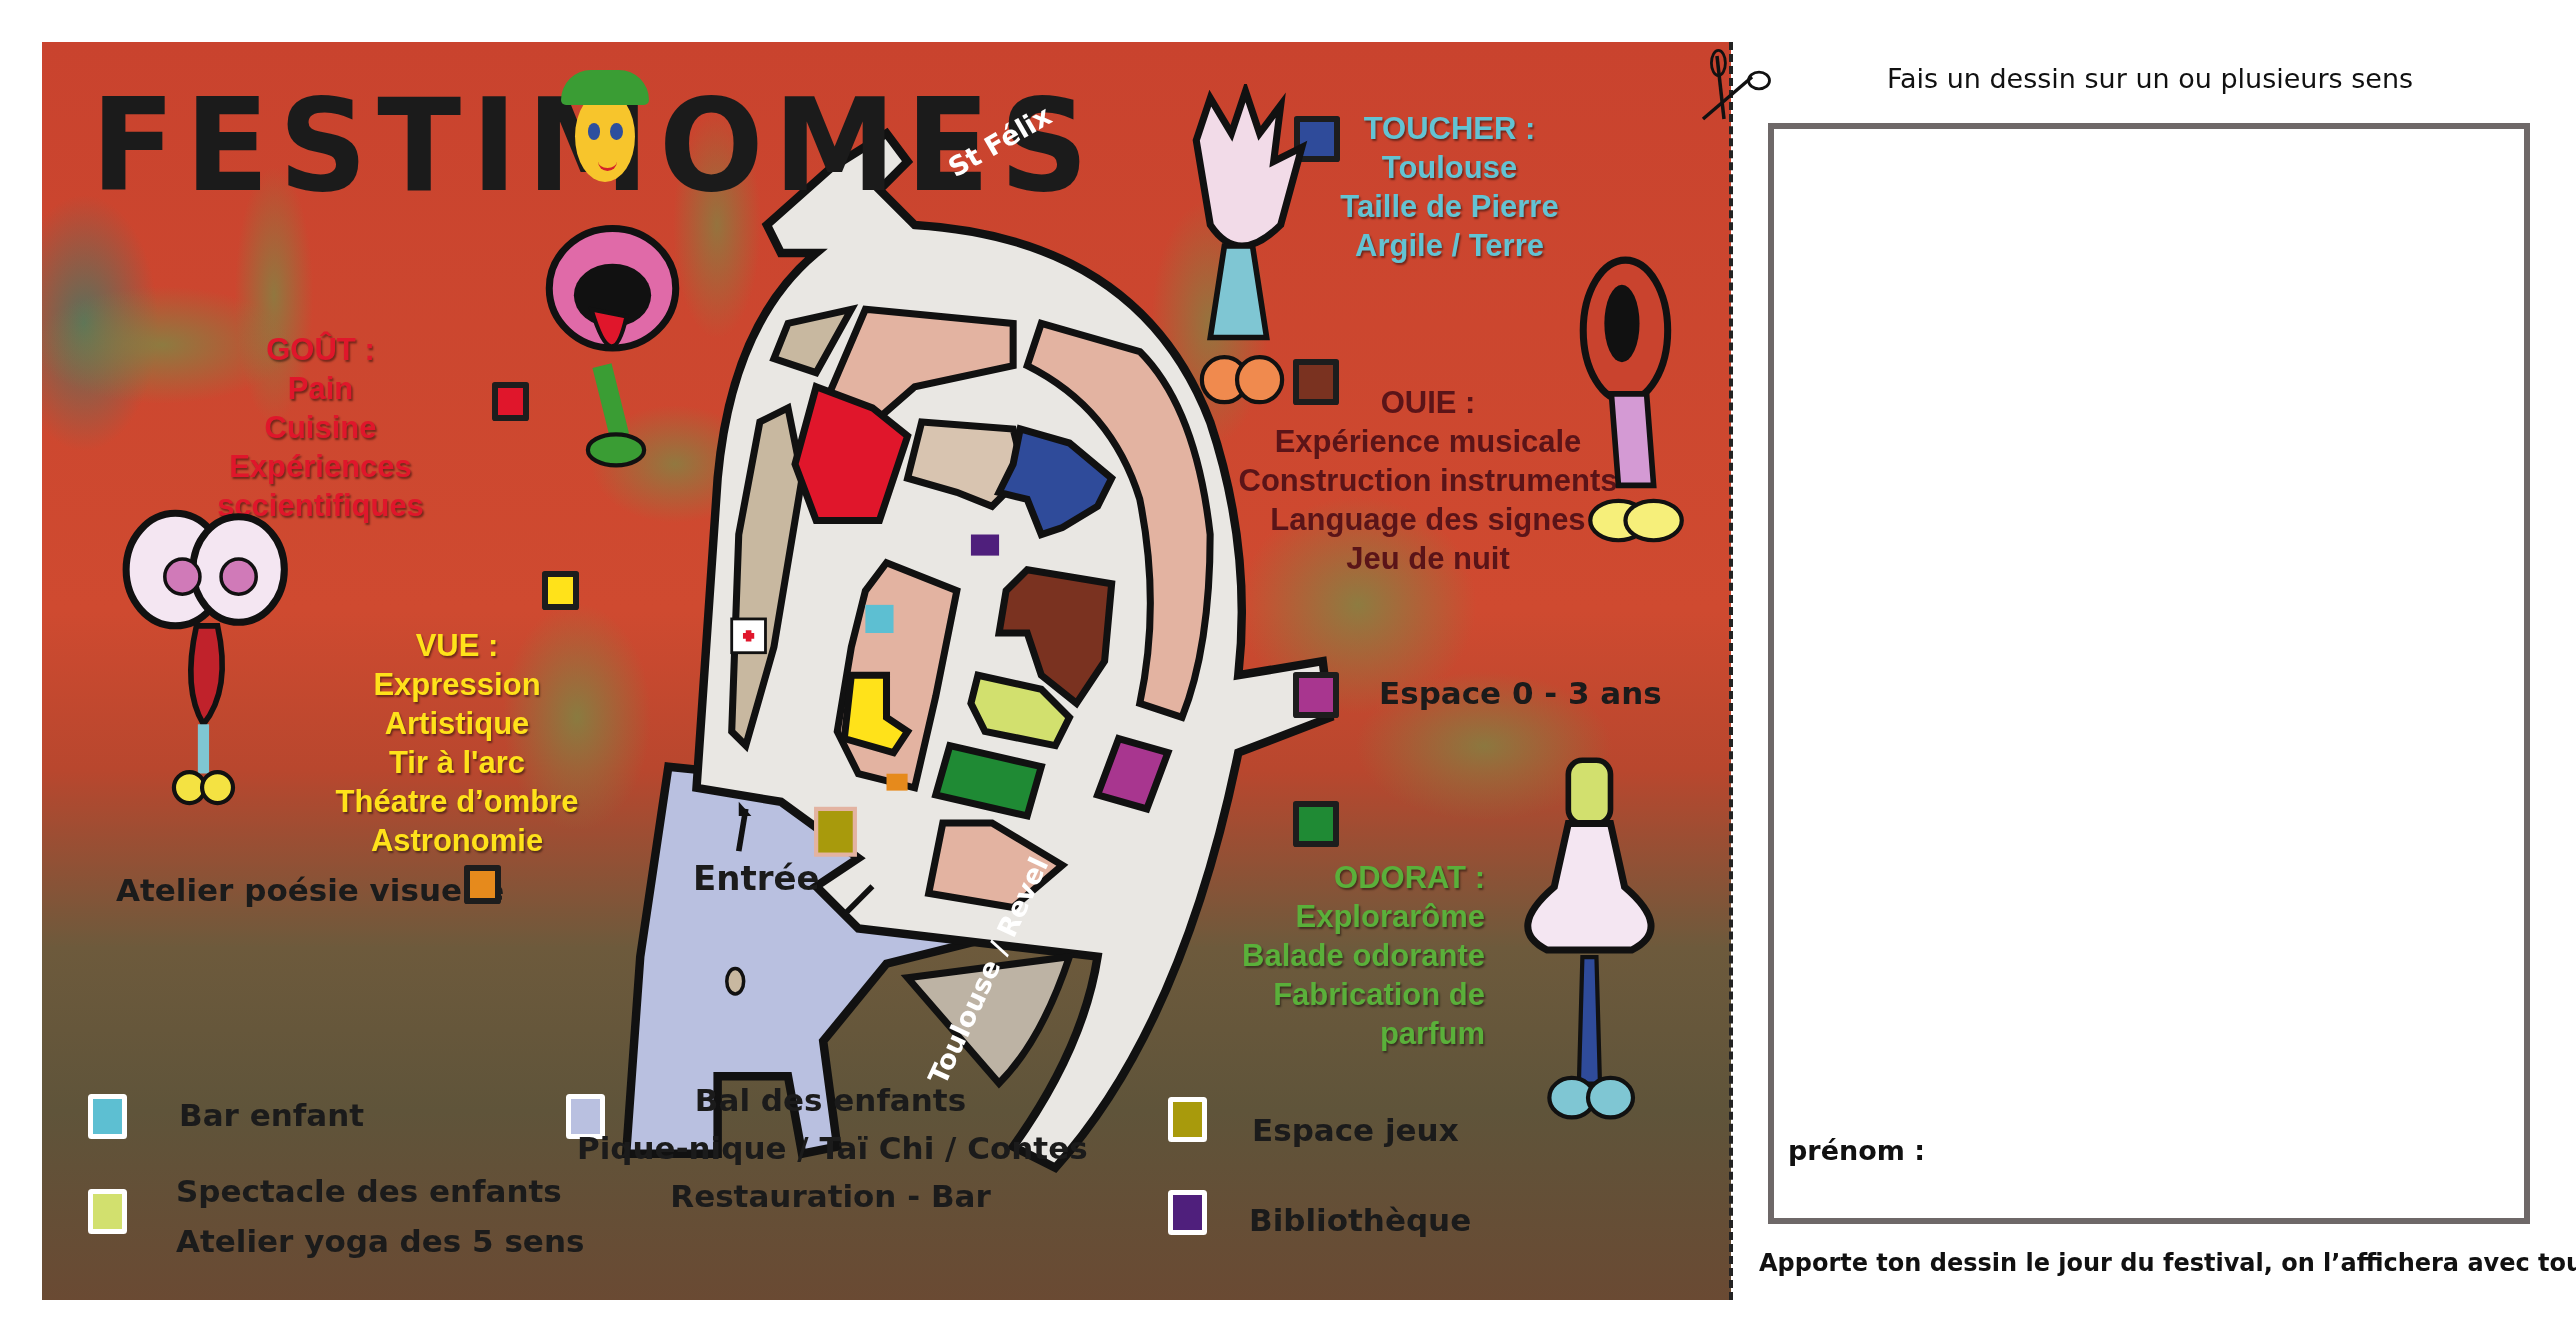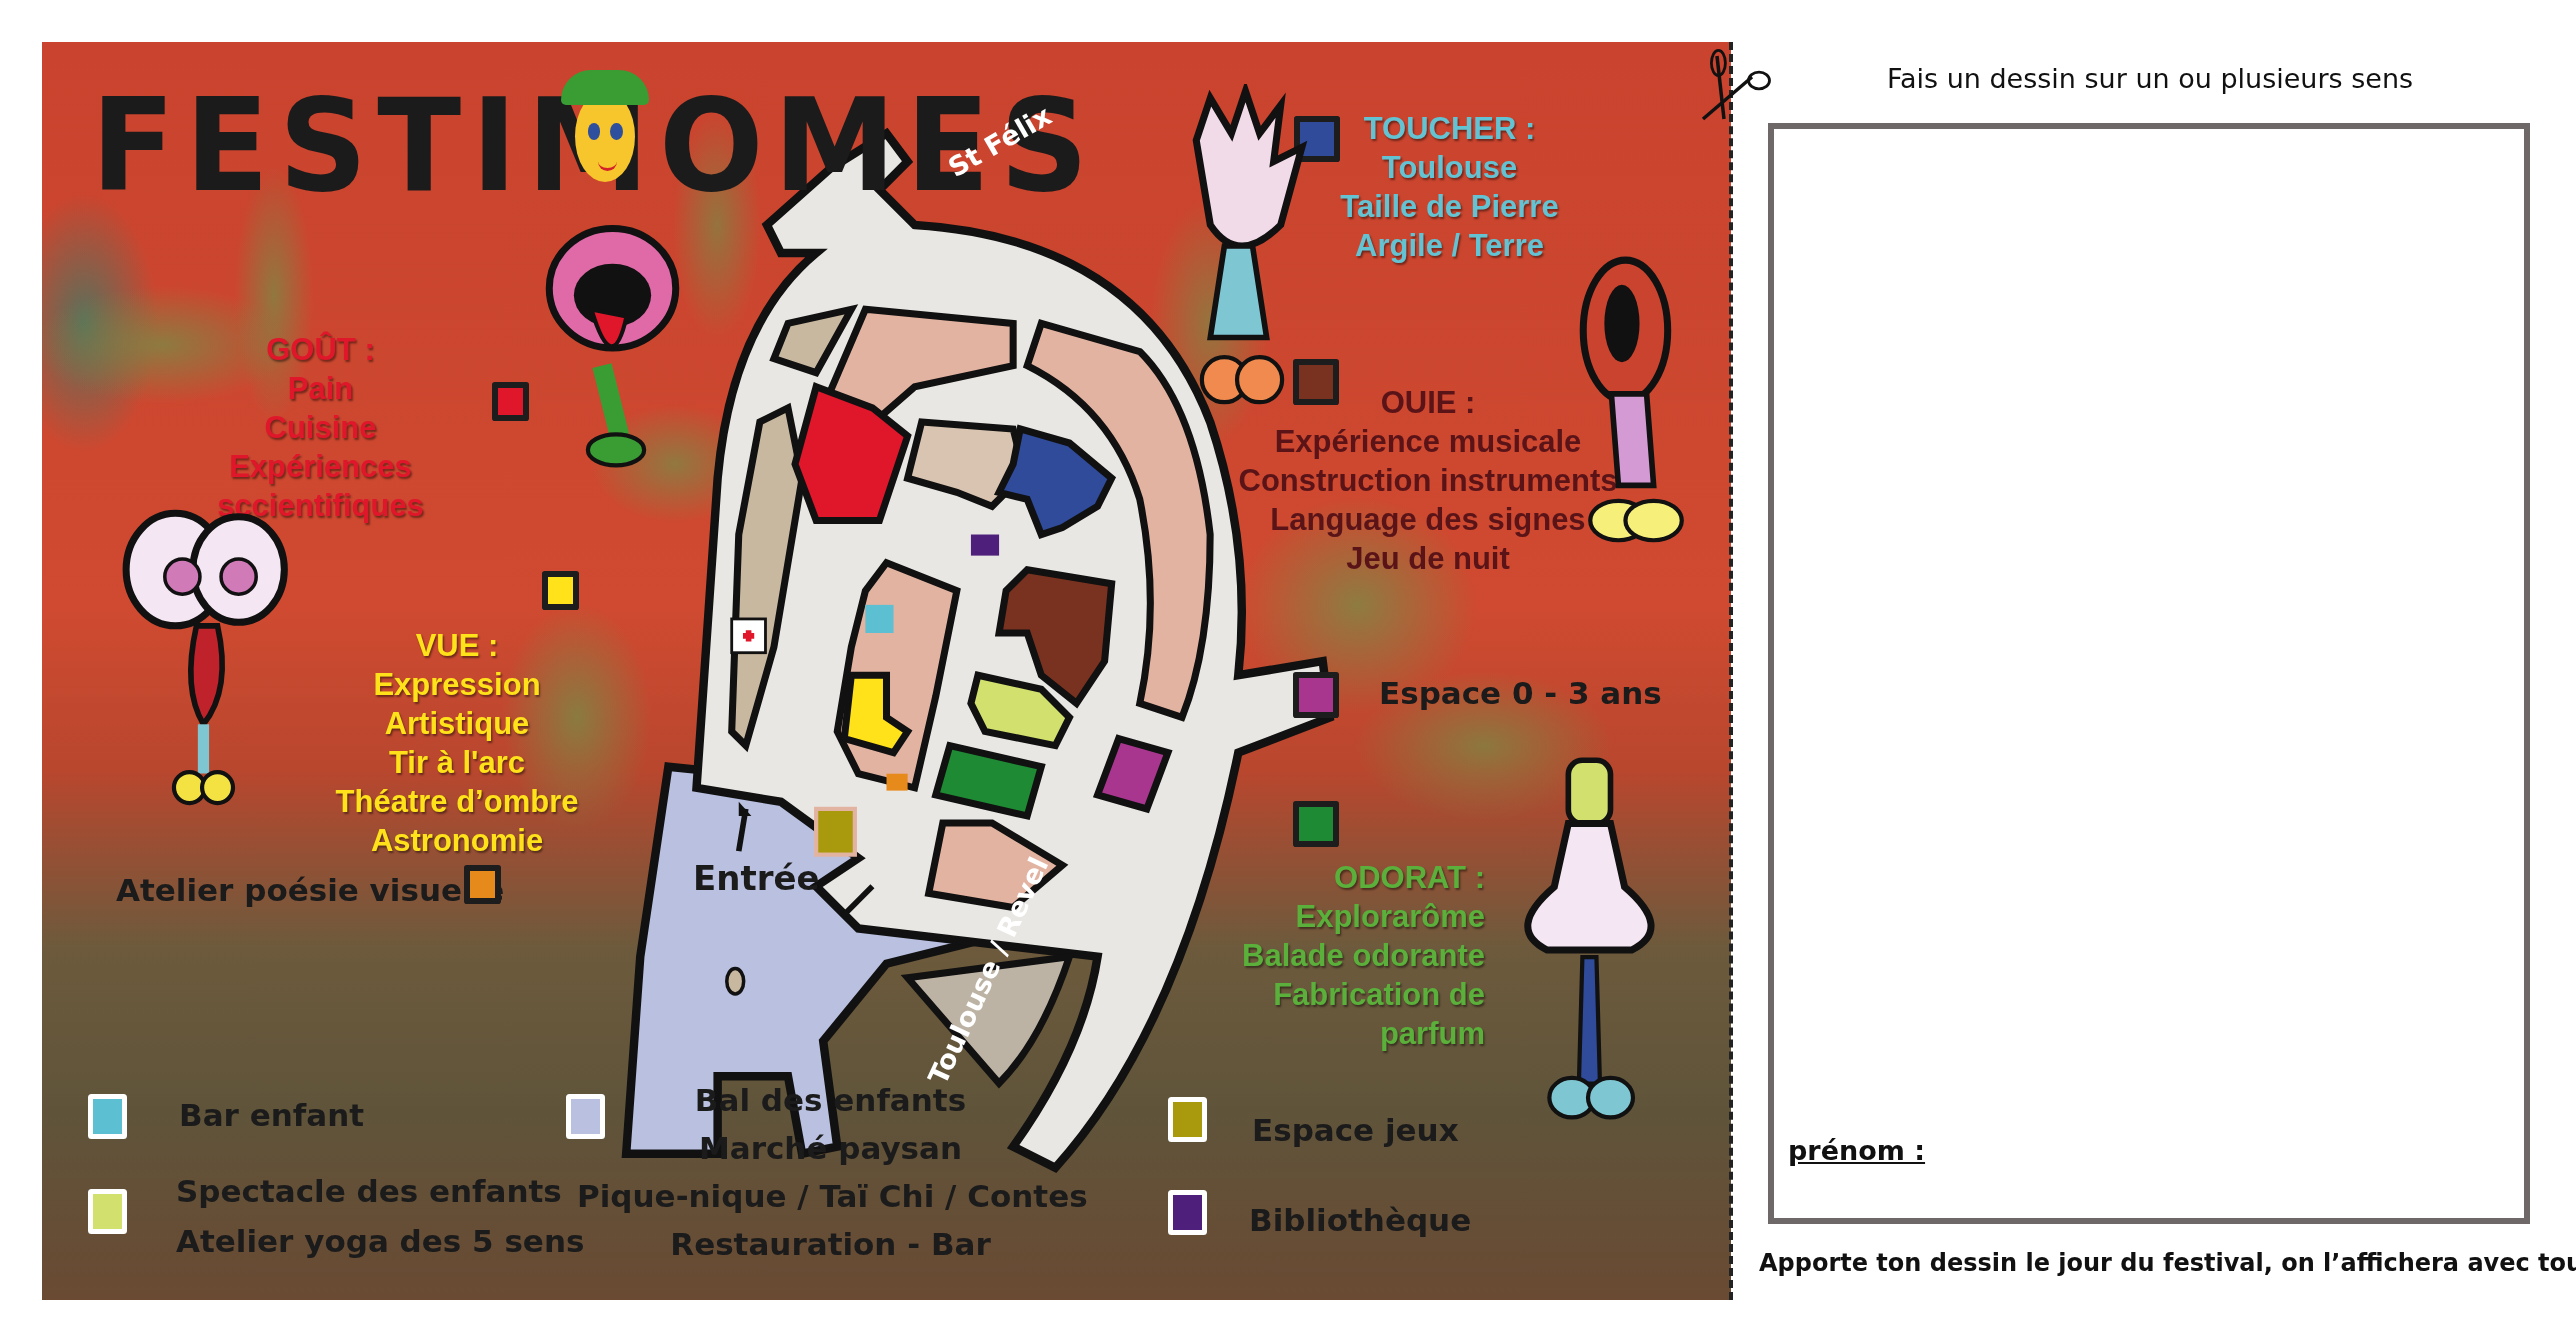--- a/index.html
+++ b/index.html
@@ -27,21 +27,21 @@
   .swatch{position:absolute;width:37px;height:39px;border:6.3px solid #1d1d1d;border-radius:2.8px;box-sizing:border-box;}
   .lswatch{position:absolute;width:39px;height:45px;border:5.6px solid #ffffff;border-radius:3.5px;box-sizing:border-box;}
   .ltext{position:absolute;font-family:"DejaVu Sans",sans-serif;font-weight:bold;font-size:31px;color:#1b1b1b;white-space:nowrap;}
   .lcenter{text-align:center;line-height:48px;}
   .map{position:absolute;left:0;top:0;}
   .road-label{position:absolute;font-family:"DejaVu Sans",sans-serif;font-weight:bold;color:#fff;font-size:27px;white-space:nowrap;}
   .char{position:absolute;}
   .cut-line{position:absolute;left:1729px;top:42px;height:1258px;border-left:4.2px dashed #222;}
   .right-title{position:absolute;left:1770px;top:63px;width:760px;text-align:center;font-family:"DejaVu Sans",sans-serif;font-weight:normal;font-size:27px;color:#111;}
   .frame{position:absolute;left:1768px;top:123px;width:762px;height:1101px;border:6.3px solid #6e6868;box-sizing:border-box;background:#fff;}
-  .prenom{position:absolute;left:14px;top:1006px;font-family:"DejaVu Sans",sans-serif;font-weight:bold;font-size:27px;color:#111;text-decoration:underline;}
+  .prenom{position:absolute;left:14px;top:1006px;font-family:"DejaVu Sans",sans-serif;font-weight:bold;font-size:27px;color:#111;}
   .footer-note{position:absolute;left:1759px;top:1249px;width:788px;text-align:center;font-family:"DejaVu Sans",sans-serif;font-weight:bold;font-size:24px;color:#111;white-space:nowrap;}
 </style>
 </head>
 <body>
 
 <div class="poster">
 
   <svg class="map" width="1689" height="1258" viewBox="0 0 2400 1788">
 
     <path d="M890 1030 L1180 1060 L1310 1130 L1460 1130 L1400 1260 L1200 1310 L1110 1420 L1130 1570 L1080 1580 L1060 1470 L960 1470 L960 1580 L830 1580 L850 1300 Z" fill="#b9c0e0" stroke="#111" stroke-width="12"></path>
@@ -191,21 +191,20 @@
   <div class="lswatch" style="left:46px;top:1052px;background:#5dbfd2;"></div>
   <div class="ltext" style="left:137px;top:1055px;">Bar enfant</div>
 
   <div class="lswatch" style="left:46px;top:1147px;background:#d2e06e;"></div>
   <div class="ltext" style="left:134px;top:1131px;">Spectacle des enfants</div>
   <div class="ltext" style="left:134px;top:1181px;">Atelier yoga des 5 sens</div>
 
   <div class="lswatch" style="left:524px;top:1052px;background:#b9c0e0;"></div>
   <div class="ltext lcenter" style="left:535px;top:1034px;width:507px;">
     <div>Bal des enfants</div>
-    <div>Marché paysan</div>
     <div>Pique-nique / Taï Chi / Contes</div>
     <div>Restauration - Bar</div>
   </div>
 
   <div class="lswatch" style="left:1126px;top:1055px;background:#a89a0c;"></div>
   <div class="ltext" style="left:1210px;top:1070px;">Espace jeux</div>
 
   <div class="lswatch" style="left:1126px;top:1148px;background:#4f1f7c;"></div>
   <div class="ltext" style="left:1207px;top:1160px;">Bibliothèque</div>
 </div>

